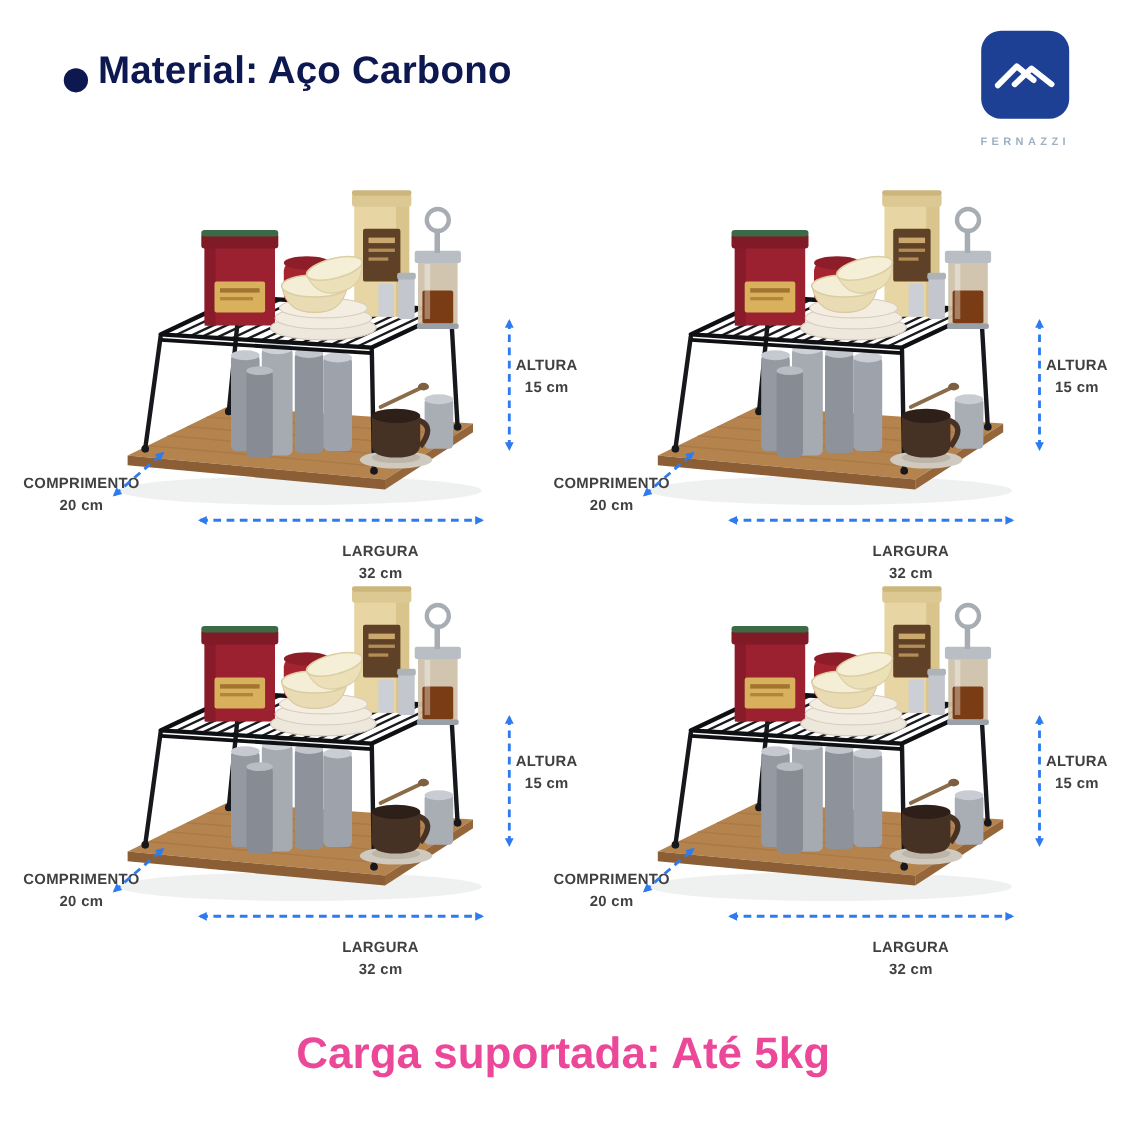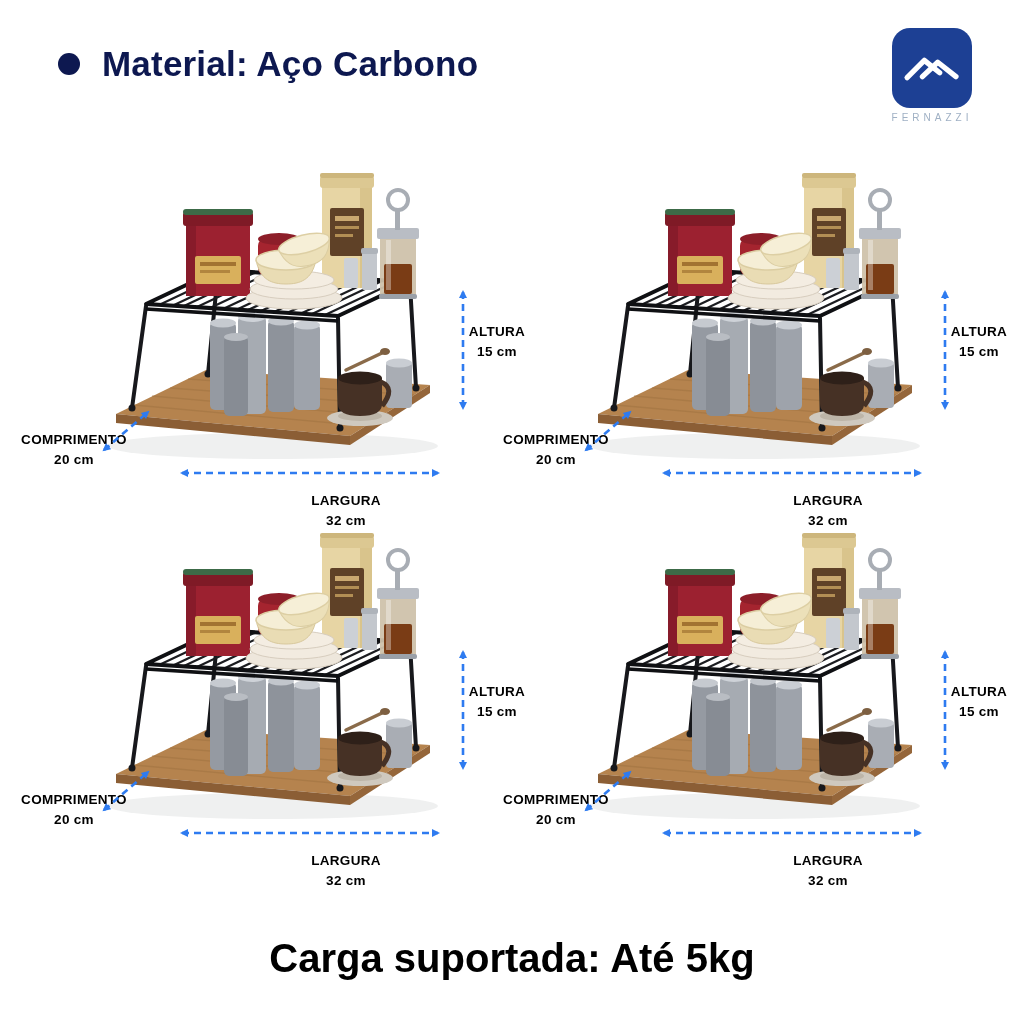--- a/index.html
+++ b/index.html
@@ -3,55 +3,55 @@
 <meta charset="utf-8">
 <style>
   html,body{margin:0;padding:0}
   body{
     width:1024px;height:1024px;position:relative;overflow:hidden;
     background:#ffffff;color:#0d1850;
     font-family:"Liberation Sans", sans-serif;
   }
 
   
-  .header{position:absolute;top:44px;left:58px;display:flex;align-items:center;gap:22px}
+  .header{position:absolute;top:44px;left:58px;display:flex;align-items:flex-end;gap:9px}
   .bullet{width:22px;height:22px;border-radius:50%;background:#0d1850;flex:0 0 auto}
   .title{font-size:35px;font-weight:800;letter-spacing:.2px;color:#0d1850}
 
   
   .logo{position:absolute;top:28px;right:44px;width:96px;text-align:center}
   .logo-box{width:80px;height:80px;margin:0 auto;background:#1d4094;border-radius:18px;
             display:flex;align-items:center;justify-content:center}
-  .logo-brand{margin-top:4px;font-size:10px;font-weight:400;letter-spacing:4px;color:#9fb0c4}
+  .logo-brand{margin-top:16px;font-size:10px;font-weight:700;letter-spacing:4px;color:#9fb0c4}
 
   
   #grid{position:absolute;inset:0}
   .unit{position:absolute;width:505px;height:362px}
   .unit:nth-child(1){left:10px;top:158px}
   .unit:nth-child(2){left:492px;top:158px}
   .unit:nth-child(3){left:10px;top:518px}
   .unit:nth-child(4){left:492px;top:518px}
 
   .scene{position:absolute;left:88px;top:8px;width:340px;height:300px}
 
   .arrow{position:absolute;overflow:visible}
   .dim-line{stroke:#2e7bf0;stroke-width:2.6;stroke-dasharray:7 5;fill:none}
   .arrow-altura{left:445px;top:124px}
   .arrow-comprimento{left:84px;top:244px}
   .arrow-largura{left:162px;top:308px}
 
   .dim-label{position:absolute;font-size:13.5px;font-weight:800;line-height:1.5;
-             color:#000000;text-align:center;letter-spacing:.3px}
+             color:#404040;text-align:center;letter-spacing:.3px}
   .altura-label{left:450px;top:164px;width:74px}
   .comprimento-label{left:0;top:272px;width:128px}
   .largura-label{left:254px;top:333px;width:164px}
 
   
   .footer{position:absolute;left:0;right:0;top:936px;text-align:center;
-          font-size:40px;font-weight:800;color:#000000}
+          font-size:40px;font-weight:800;color:#ec4899}
 </style>
 </head>
 <body>
 
 <svg width="0" height="0" style="position:absolute" aria-hidden="true">
   <defs>
     <marker id="ah" markerWidth="9" markerHeight="9" refX="6.5" refY="4.5" orient="auto-start-reverse" markerUnits="userSpaceOnUse">
       <path d="M0.5,0.5 L8.5,4.5 L0.5,8.5 Z" fill="#2e7bf0"></path>
     </marker>
 

